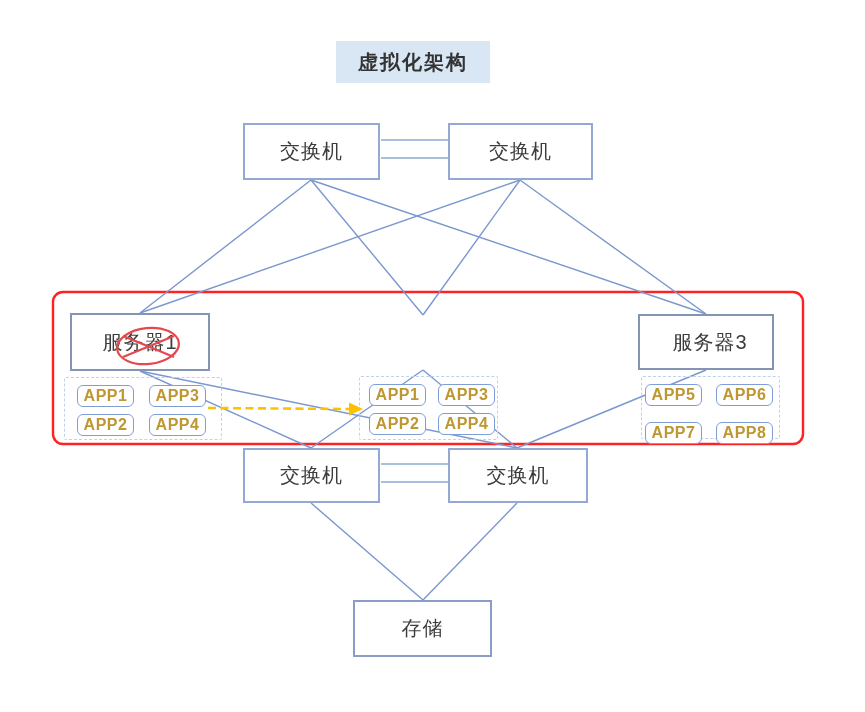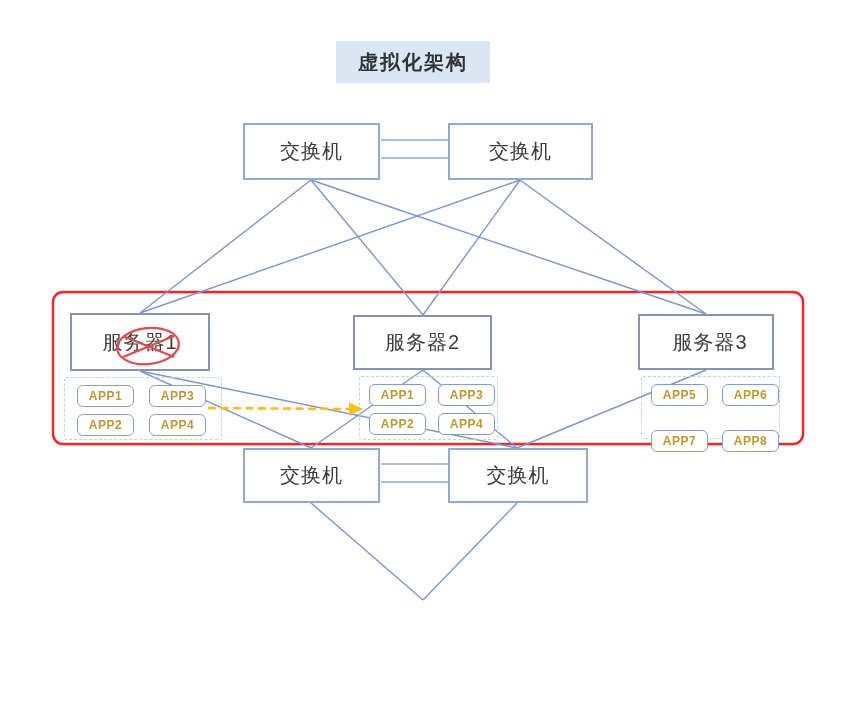--- a/index.html
+++ b/index.html
@@ -19,21 +19,21 @@
     position:absolute;display:flex;align-items:center;justify-content:center;
     background:#d9e7f5;color:#333333;font-size:20px;letter-spacing:2px;z-index:2;
   }
   .app-container{
     position:absolute;border:1.5px dashed #bcd4ea;background:transparent;
     box-sizing:border-box;z-index:2;display:grid;grid-template-columns:57px 57px;
     gap:7px 15px;padding:7px 0 0 12px;border-radius:2px;align-content:start;
   }
   .app-box{
     width:57px;height:22px;border:1.5px solid #7f9ed8;border-radius:6px;
-    background:#ffffff;color:#bf9730;font-size:12px;font-weight:bold;
+    background:#ffffff;color:#bf9730;font-size:16px;font-weight:bold;
     display:flex;align-items:center;justify-content:center;box-sizing:border-box;
     letter-spacing:0.5px;
   }
   .cluster-label{
     position:absolute;color:#ff2b2b;font-size:30px;letter-spacing:2px;z-index:4;
     font-weight:500;white-space:nowrap;
   }
   svg{display:block;}
   .bg{z-index:1;}
   .fg{z-index:3;}
@@ -72,45 +72,45 @@
       <line x1="381" y1="482" x2="448" y2="482"></line>
     </g>
   </svg>
 
   <div class="title-badge" style="left:336px;top:41px;width:154px;height:42px;font-weight:bold;">虚拟化架构</div>
 
   <div class="node switch" style="left:243px;top:123px;width:137px;height:57px;">交换机</div>
   <div class="node switch" style="left:448px;top:123px;width:145px;height:57px;">交换机</div>
 
   <div class="node server" style="left:70px;top:313px;width:140px;height:58px;">服务器1</div>
-  <div class="node server" style="left:353px;top:315px;width:139px;height:55px;">服务器2</div>
   <div class="node server" style="left:638px;top:314px;width:136px;height:56px;padding-left:8px;">服务器3</div>
 
   <div class="app-container" style="left:64px;top:377px;width:158px;height:63px;">
     <div class="app-box">APP1</div>
     <div class="app-box">APP3</div>
     <div class="app-box">APP2</div>
     <div class="app-box">APP4</div>
   </div>
   <div class="app-container" style="left:359px;top:376px;width:139px;height:64px;padding-left:9px;gap:7px 12px;">
     <div class="app-box">APP1</div>
     <div class="app-box">APP3</div>
     <div class="app-box">APP2</div>
     <div class="app-box">APP4</div>
   </div>
-  <div class="app-container" style="left:641px;top:376px;width:139px;height:63px;padding-left:9px;gap:24px 14px;">
+  <div class="app-container" style="left:641px;top:376px;width:139px;height:63px;padding-left:3px;gap:16px 14px;">
     <div class="app-box">APP5</div>
     <div class="app-box">APP6</div>
     <div class="app-box">APP7</div>
     <div class="app-box">APP8</div>
   </div>
 
   <div class="node switch" style="left:243px;top:448px;width:137px;height:55px;">交换机</div>
   <div class="node switch" style="left:448px;top:448px;width:140px;height:55px;">交换机</div>
 
+  <div class="node" style="left:353px;top:600px;width:139px;height:57px;">存储</div>
 
 
   <svg class="layer fg" width="865" height="712" viewBox="0 0 865 712">
     <g stroke="#e5484d" stroke-width="2.2" fill="none">
       <ellipse cx="148" cy="346" rx="31" ry="18" transform="rotate(-6 148 346)"></ellipse>
       <line x1="123" y1="336" x2="174" y2="357"></line>
       <line x1="123" y1="357" x2="174" y2="336"></line>
     </g>
     <g>
       <line x1="208" y1="408" x2="349" y2="409" stroke="#ffc000" stroke-width="2.6" stroke-dasharray="8 4.5"></line>

